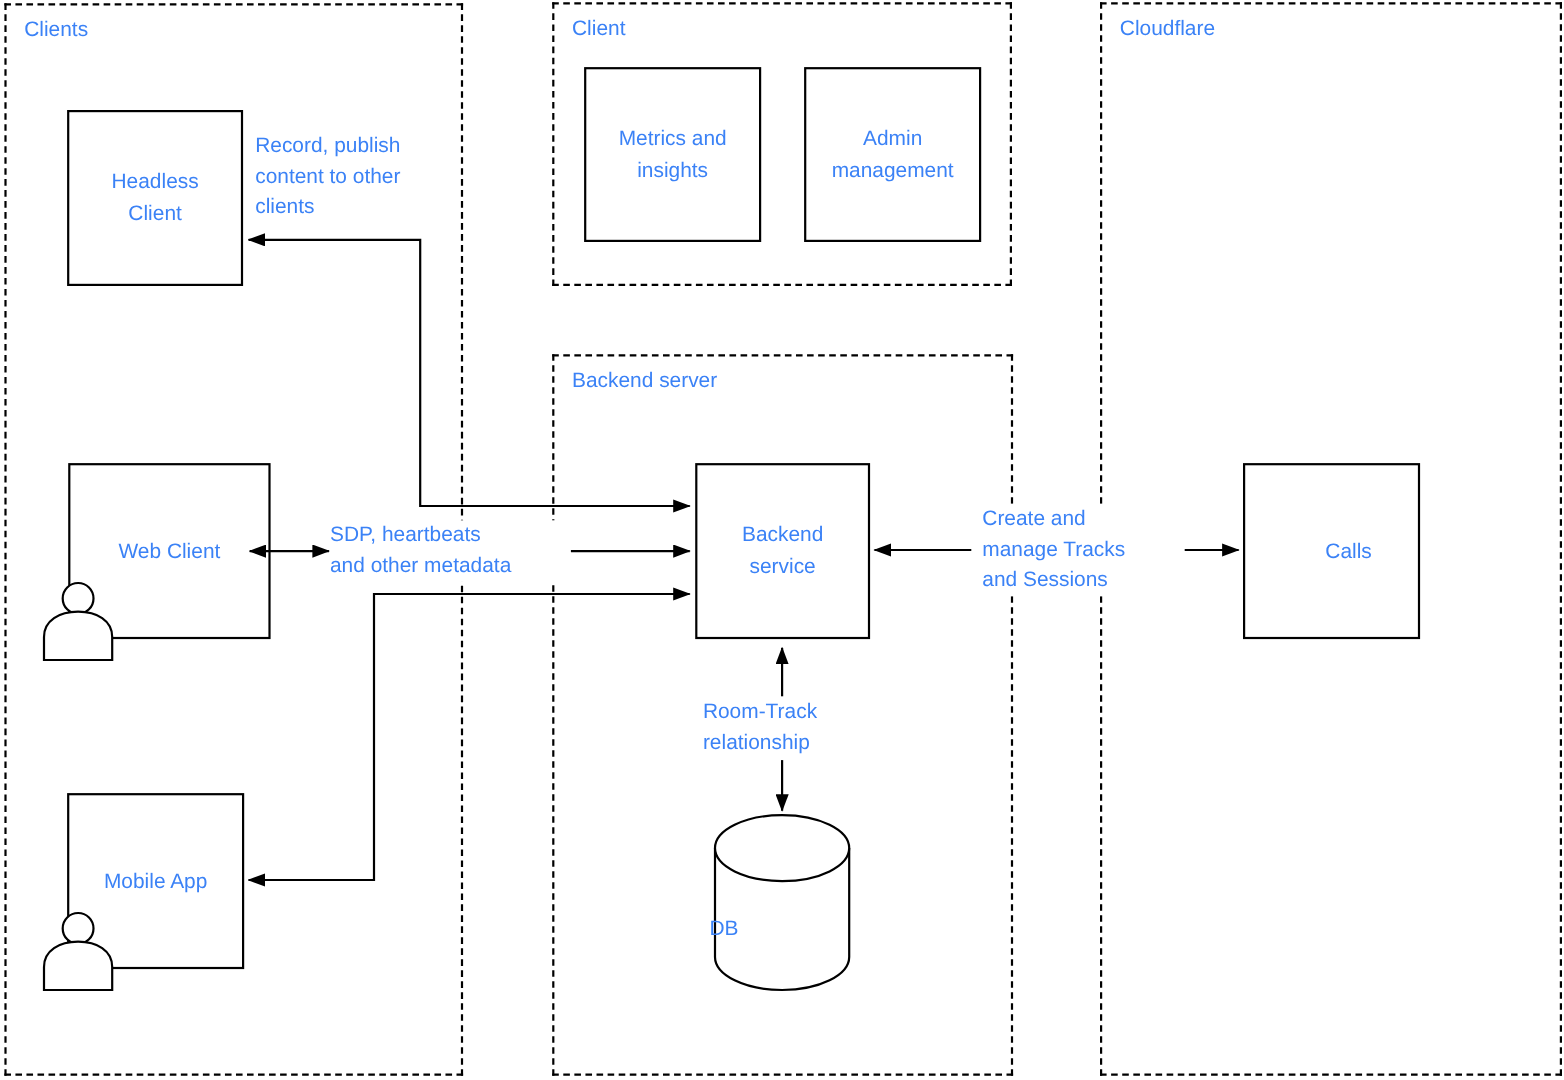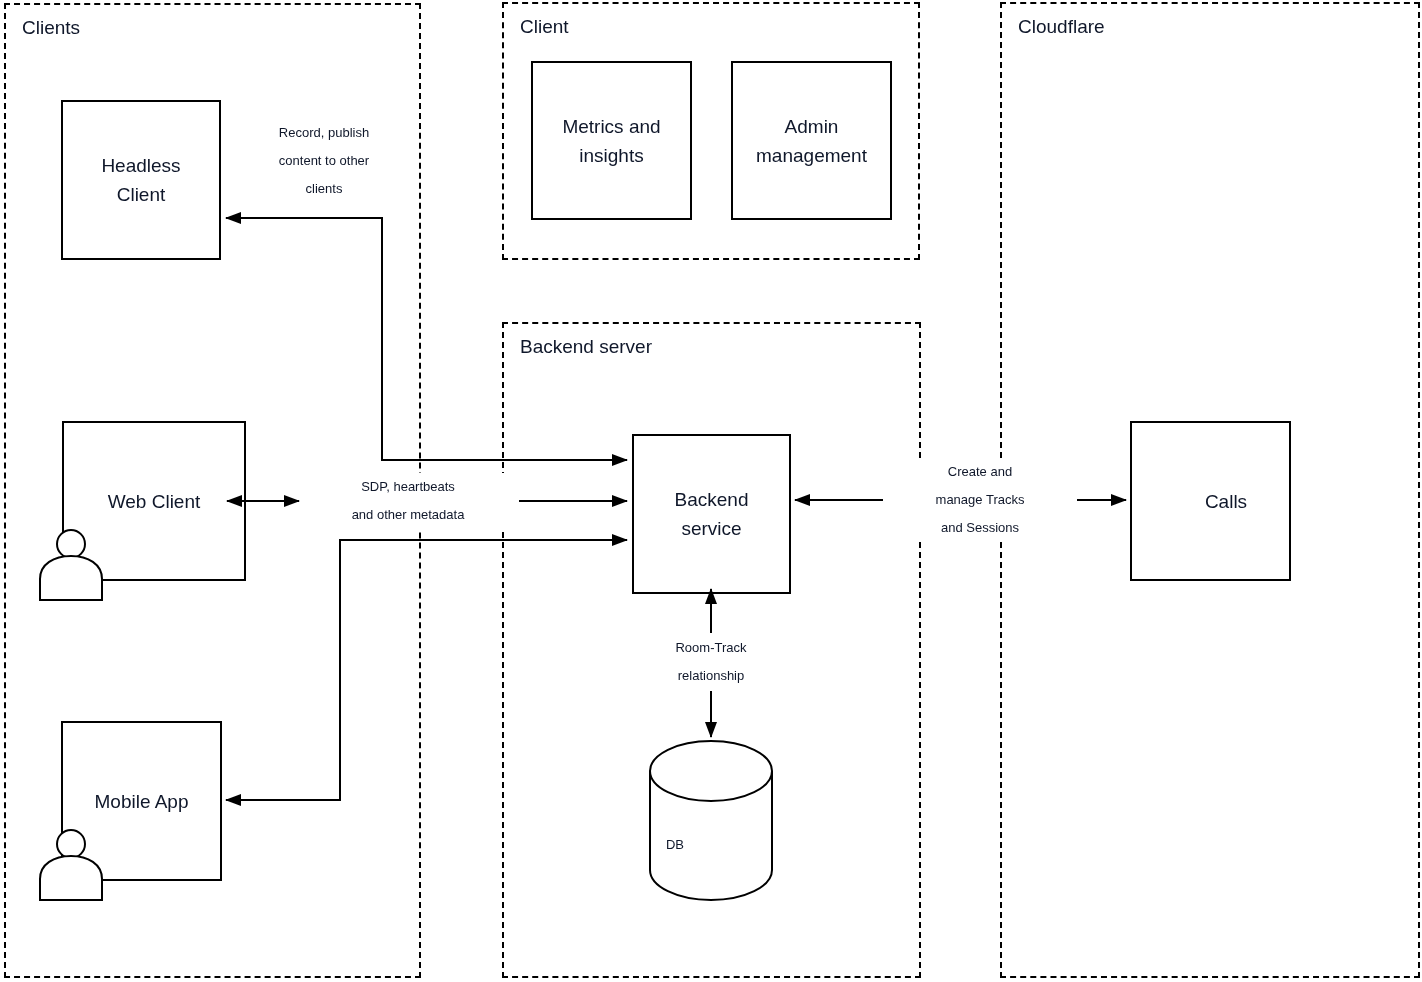--- a/index.html
+++ b/index.html
@@ -2,21 +2,21 @@
 <html><head>
 <meta charset="utf-8">
 <style>
   * { margin: 0; padding: 0; box-sizing: border-box; }
   html,body { background: #ffffff; }
   #canvas {
     position: relative;
     width: 1422px; height: 982px;
     background: #ffffff;
     font-family: "Liberation Sans", sans-serif;
-    color: #0f172a;
+    color: #3b82f6;
     overflow: hidden;
   }
   .container {
     position: absolute;
     border: 2px dashed #000;
     background: transparent;
   }
   .container-title {
     position: absolute;
     top: 12px; left: 16px;
@@ -31,42 +31,41 @@
     align-items: center;
     justify-content: center;
     text-align: center;
     font-size: 19px;
     line-height: 29px;
     white-space: pre-line;
   }
   .edge-label {
     position: absolute;
     background: #ffffff;
-    text-align: center;
-    font-size: 13px;
+    font-size: 19px;
     line-height: 28px;
     white-space: pre-line;
   }
   svg.overlay {
     position: absolute;
     top: 0; left: 0;
     pointer-events: none;
   }
   
   #c-clients   { left: 4px;    top: 3px;   width: 417px; height: 975px; }
   #c-admin     { left: 502px;  top: 2px;   width: 418px; height: 258px; }
   #c-backend   { left: 502px;  top: 322px; width: 419px; height: 656px; }
   #c-cloudflare{ left: 1000px; top: 2px;   width: 420px; height: 976px; }
   
   #n-headless { left: 61px;   top: 100px; width: 160px; height: 160px; }
   #n-web      { left: 62px;   top: 421px; width: 184px; height: 160px; }
   #n-mobile   { left: 61px;   top: 721px; width: 161px; height: 160px; }
   #n-metrics  { left: 531px;  top: 61px;  width: 161px; height: 159px; }
   #n-room     { left: 731px;  top: 61px;  width: 161px; height: 159px; }
-  #n-backend  { left: 632px;  top: 421px; width: 159px; height: 160px; margin-top: 13px; }
+  #n-backend  { left: 632px;  top: 421px; width: 159px; height: 160px; }
   #n-calls    { left: 1130px; top: 421px; width: 161px; height: 160px; padding-left: 31px; }
   
   #l-record  { left: 232px; top: 119px; width: 184px; }
   #l-sdp     { left: 300px; top: 473px; width: 216px; }
   #l-create  { left: 893px; top: 458px; width: 174px; }
   #l-roomtrack { left: 639px; top: 634px; width: 144px; }
   #l-db      { left: 645px; top: 831px; width: 60px; background: transparent; }
 </style>
 </head>
 <body>

